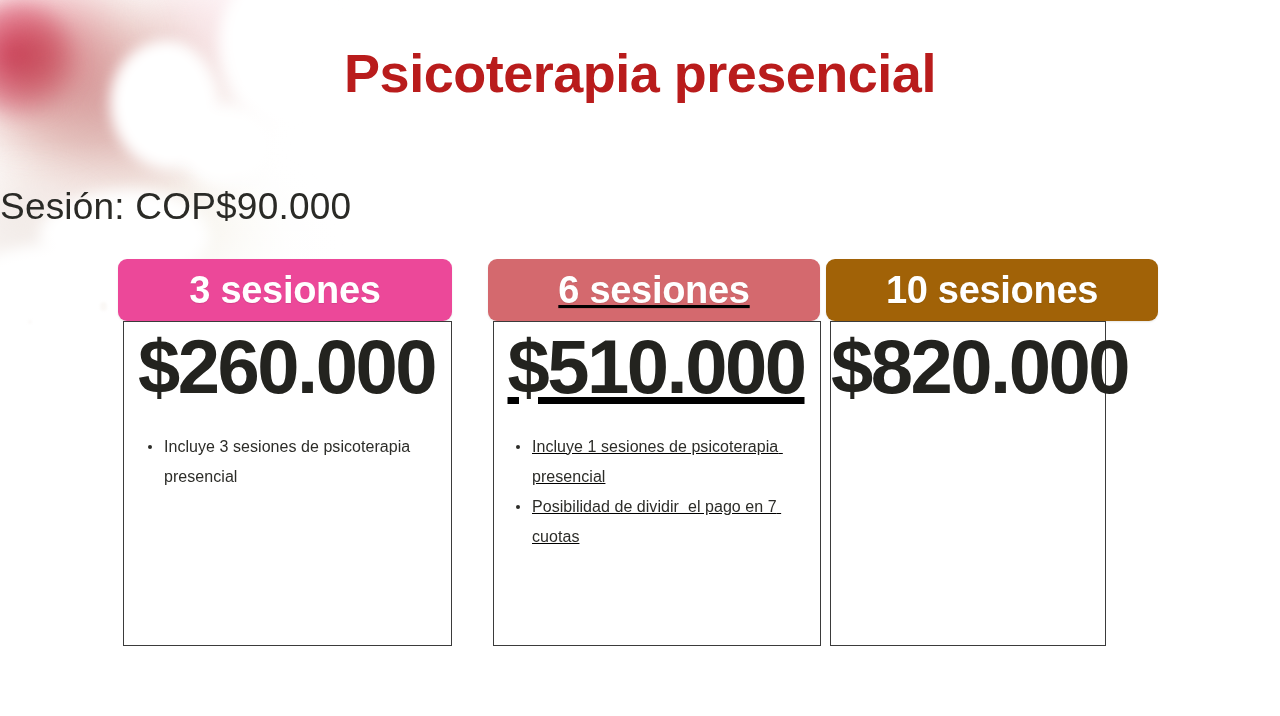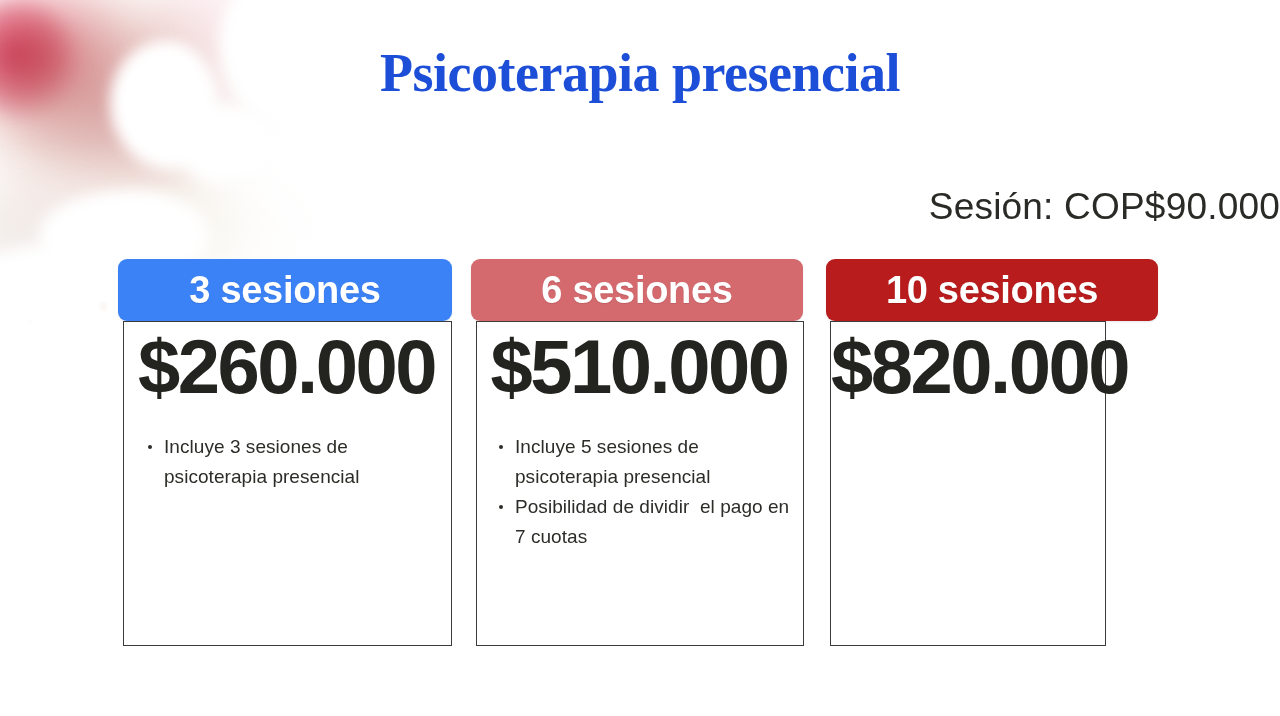--- a/index.html
+++ b/index.html
@@ -101,29 +101,28 @@
 
   
   .title {
     position: absolute;
     left: 0; right: 0;
     top: 42px;
     text-align: center;
     font-size: 54px;
     font-weight: bold;
     letter-spacing: -0.5px;
-    color: #1d4ed8;
-    white-space: nowrap;
-    font-family: Liberation Serif, serif;
+    color: #b91c1c;
+    white-space: nowrap;
   }
   .subtitle {
     position: absolute;
     left: 0; right: 0;
     top: 186px;
-    text-align: right;
+    text-align: left;
     font-size: 37px;
     font-weight: normal;
     color: #2a2a26;
     letter-spacing: 0.2px;
     white-space: nowrap;
   }
 
   
   .card {
     position: absolute;
@@ -166,21 +165,21 @@
     margin-top: 6px;
   }
   .features {
     list-style: none;
     margin: 26px 0 0 0;
     padding: 0 4px 0 18px;
   }
   .features li {
     position: relative;
     padding-left: 18px;
-    font-size: 19px;
+    font-size: 16px;
     line-height: 30px;
     color: #2c2c28;
     margin-bottom: 0;
     letter-spacing: 0.05px;
     white-space: pre-wrap;
   }
   .features li::before {
     content: "";
     position: absolute;
     left: 2px;
@@ -191,21 +190,21 @@
     background: #2c2c28;
   }
 
   
   #card-0 { left: 118px; width: 334px; }
   #card-0 .card-head { width: 334px; }
   #card-0 .card-body { margin-left: 5px; width: 329px; }
   #card-0 .price { margin-left: -2px; }
   #card-0 .features { padding-left: 22px; }
 
-  #card-1 { left: 471px; width: 332px; }
+  #card-1 { left: 488px; width: 332px; text-decoration: underline; }
   #card-1 .card-head { width: 332px; }
   #card-1 .card-body { margin-left: 5px; width: 328px; }
   #card-1 .price { margin-left: -2px; }
   #card-1 .features { padding-left: 20px; }
 
   #card-2 { left: 826px; width: 332px; }
   #card-2 .card-head { width: 332px; }
   #card-2 .card-body { margin-left: 4px; width: 276px; }
   #card-2 .price { margin-left: 0px; }
   #card-2 .features { padding-left: 24px; padding-right: 0; }
@@ -231,46 +230,46 @@
     <div class="speck" style="left:250px; top:430px; width:5px; height:5px;"></div>
     <div class="speck" style="left:118px; top:470px; width:4px; height:4px;"></div>
     <div class="splash-fade"></div>
   </div>
 
   <div class="title">Psicoterapia presencial</div>
 
   <div class="subtitle">Sesión: COP$90.000</div>
 
   <div class="card" id="card-0">
-    <div class="card-head" style="background:#3b82f6;">
+    <div class="card-head" style="background:#ec4899;">
       <span class="card-head-label">3 sesiones</span>
     </div>
     <div class="card-body">
       <div class="price">$260.000</div>
       <ul class="features">
         <li>Incluye 3 sesiones de psicoterapia presencial</li>
       </ul>
     </div>
   </div>
 
   <div class="card" id="card-1">
     <div class="card-head" style="background:#d4696e;">
       <span class="card-head-label">6 sesiones</span>
     </div>
     <div class="card-body">
       <div class="price">$510.000</div>
       <ul class="features">
-        <li>Incluye 5 sesiones de psicoterapia presencial</li>
+        <li>Incluye 1 sesiones de psicoterapia presencial</li>
         <li>Posibilidad de dividir  el pago en 7 cuotas</li>
       </ul>
     </div>
   </div>
 
   <div class="card" id="card-2">
-    <div class="card-head" style="background:#b91c1c;">
+    <div class="card-head" style="background:#a16207;">
       <span class="card-head-label">10 sesiones</span>
     </div>
     <div class="card-body">
       <div class="price">$820.000</div>
     </div>
   </div>
 
 </div>
 
 </body></html>

